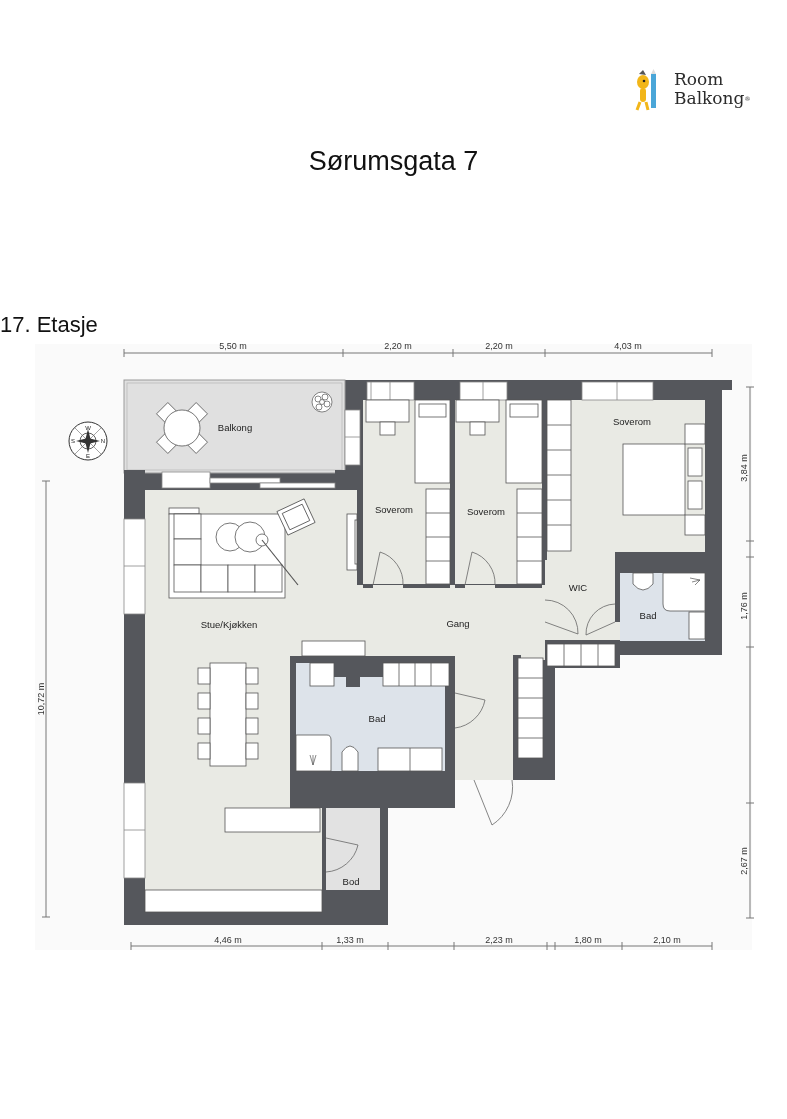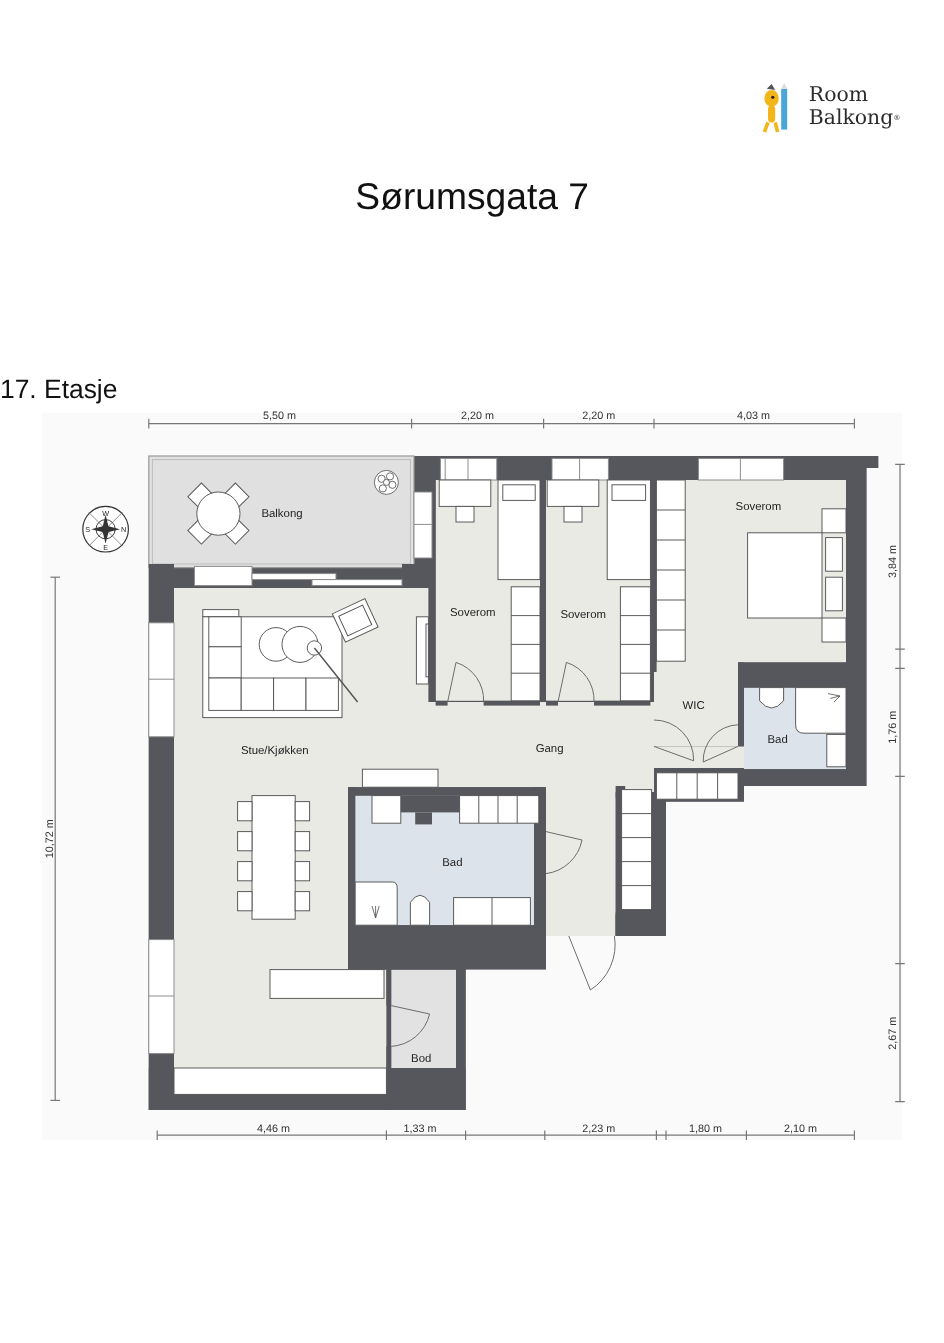--- a/index.html
+++ b/index.html
@@ -3,21 +3,21 @@
 <meta charset="utf-8">
 <style>
   html, body { margin: 0; padding: 0; background: #ffffff; }
   body { width: 787px; height: 1119px; position: relative; overflow: hidden;
          font-family: "Liberation Sans", sans-serif; color: #1a1a1a; }
   .logo { position: absolute; left: 634px; top: 68px; width: 130px; height: 46px; }
   .logo-text { position: absolute; left: 40px; top: 2px; font-family: "DejaVu Serif", serif;
                font-size: 17px; line-height: 19px; color: #2b2b2b; }
   .logo-text .reg { font-size: 6px; vertical-align: top; }
   .title { position: absolute; left: 0; width: 787px; top: 146px; text-align: center;
-           font-size: 31px; color: #111; }
+           font-size: 27px; color: #111; }
   .floor-title { position: absolute; left: 0; width: 787px; top: 312px; text-align: left;
                  font-size: 22px; color: #111; }
   svg.plan { position: absolute; left: 0; top: 0; }
   .dim { font-family: "Liberation Sans", sans-serif; font-size: 9px; fill: #333; }
   .room { font-family: "Liberation Sans", sans-serif; font-size: 9.5px; fill: #222; }
 </style>
 </head>
 <body>
 
 <div class="logo">

